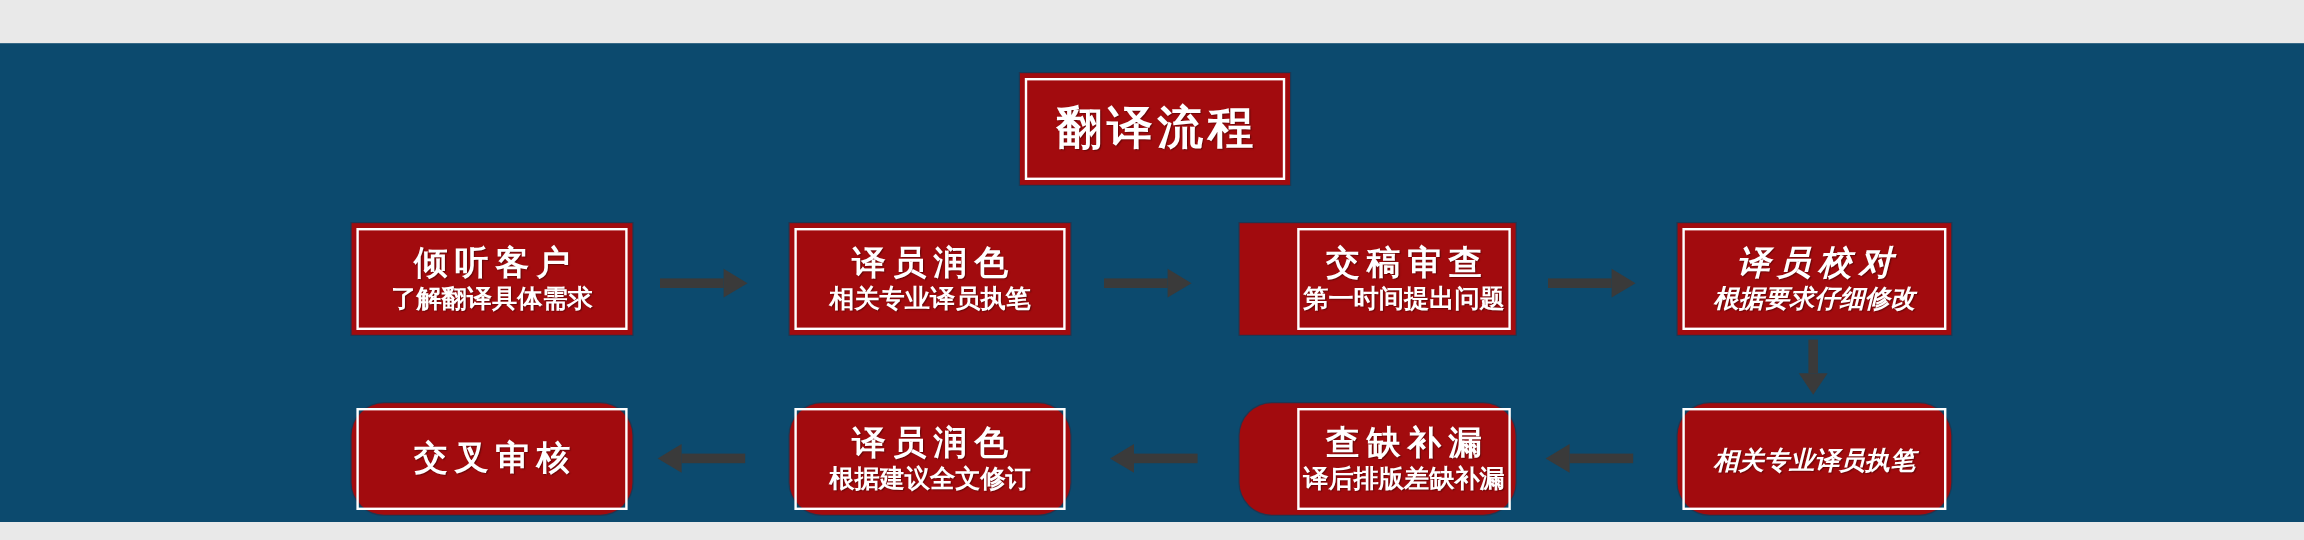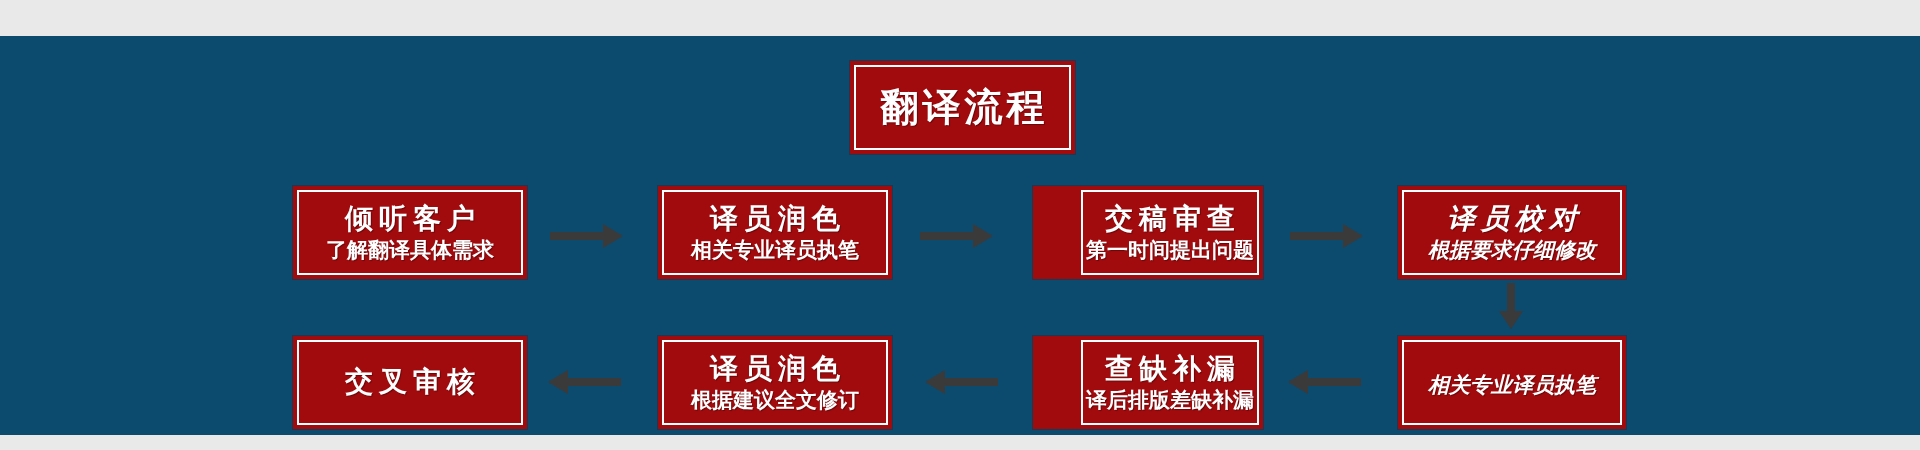--- a/index.html
+++ b/index.html
@@ -52,21 +52,21 @@
     white-space: nowrap;
   }
   .titlebox .heading {
     font-size: 38px;
     letter-spacing: 4px;
     text-indent: 4px;
   }
   
   .titlebox { left: 850px; top: 25px;  width: 225px; height: 93px; }
   .r1 { top: 150px; height: 93px; }
-  .r2 { top: 300px; height: 93px; }
+  .r2 { top: 300px; height: 93px; border-radius: 27px; }
   .c1 { left: 293px;  width: 234px; }
   .c2 { left: 658px;  width: 234px; }
   .c3 { left: 1033px; width: 230px; padding-left: 48px; }
   .c4 { left: 1398px; width: 228px; font-style: italic; }
   
   .arrow { position: absolute; display: flex; align-items: center; }
   .arrow .shaft-h { width: 53px; height: 8px; background: #3a3a3a; }
   .arrow .head-r {
     width: 0; height: 0;
     border-left: 20px solid #3a3a3a;

